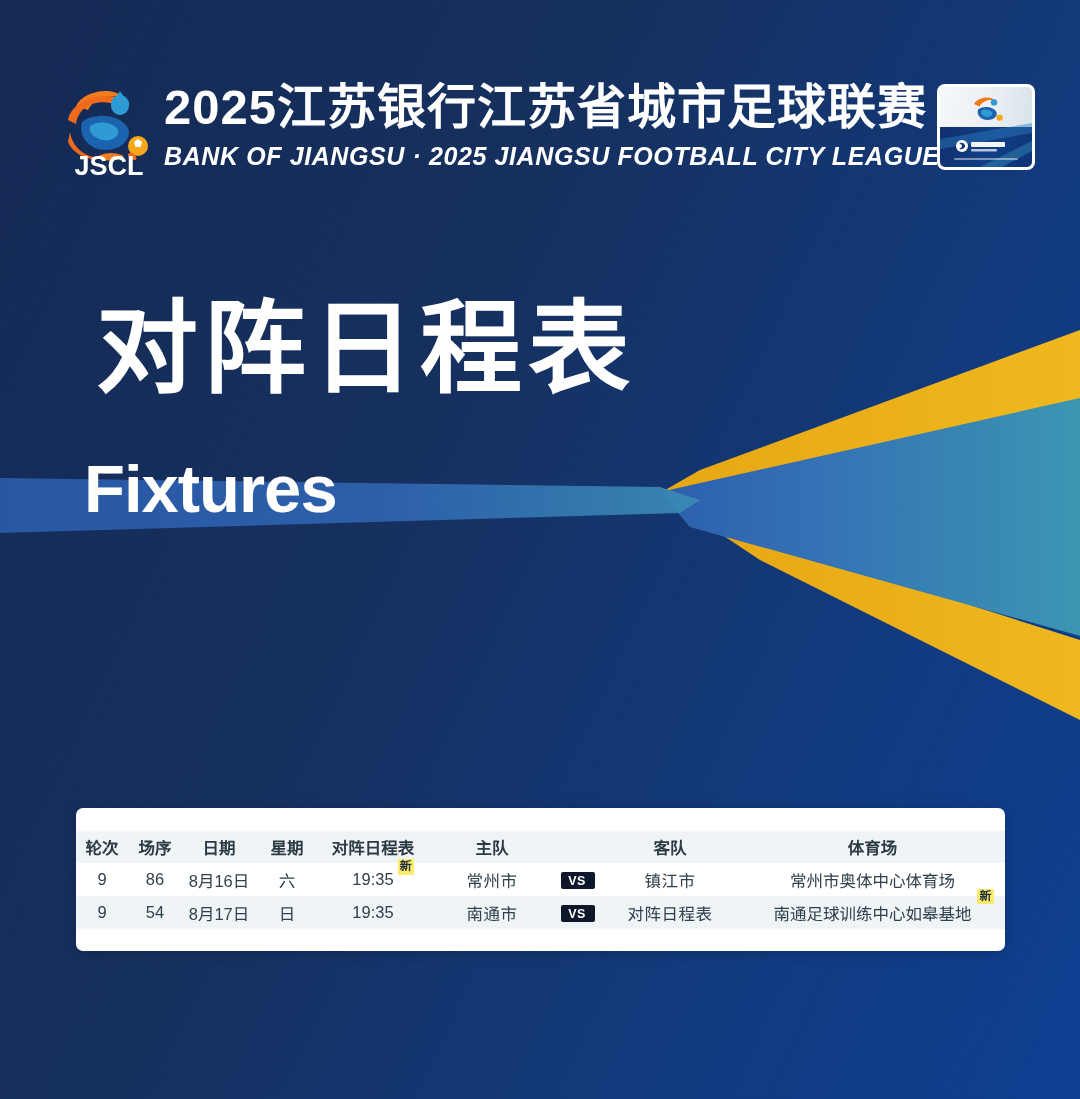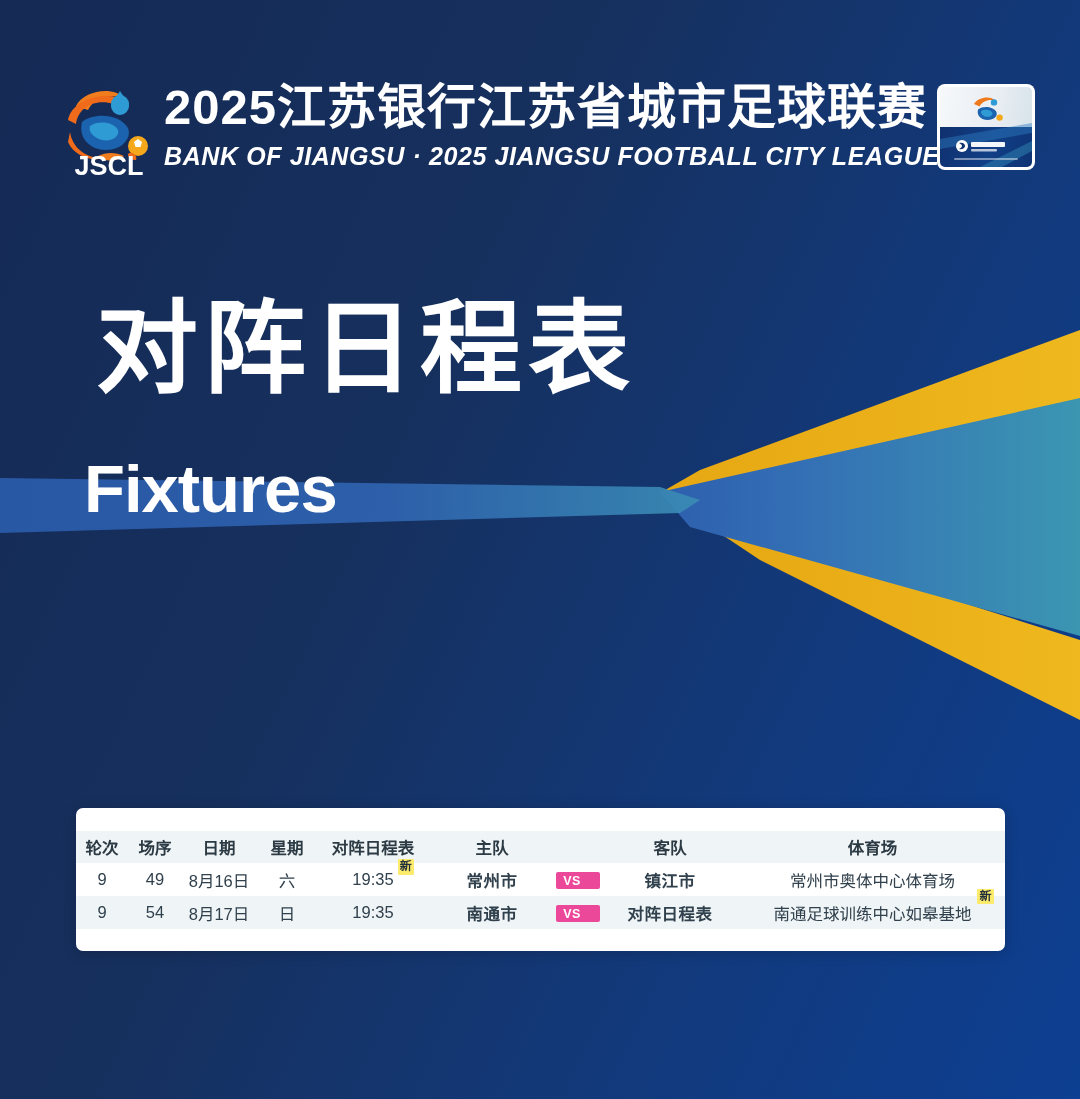--- a/index.html
+++ b/index.html
@@ -195,34 +195,34 @@
   .col-seq     { width: 54px; }
   .col-date    { width: 74px; }
   .col-weekday { width: 62px; }
   .col-time    { width: 110px; }
   .col-home    { width: 128px; }
   .col-vs      { width: 44px; }
   .col-away    { width: 140px; }
   .col-venue   { width: 265px; }
 
   .team-name {
-    font-weight: bold;
+    font-weight: normal;
     font-size: 18.5px;
     color: #131c24;
     letter-spacing: 0.5px;
   }
 
   .vs-badge {
     display: inline-block;
-    background: #ec4899;
+    background: #0f172a;
     color: #ffffff;
     font-size: 12.5px;
     font-weight: bold;
     letter-spacing: 0.5px;
-    padding: 3px 19px 2px 7px;
+    padding: 3px 9px 2px 7px;
     border-radius: 2px;
     line-height: 1;
     vertical-align: middle;
   }
 
   .cell-wrap {
     position: relative;
     display: inline-block;
   }
 
@@ -358,21 +358,21 @@
           <th>主队</th>
           <th></th>
           <th>客队</th>
           <th>体育场</th>
         </tr>
       </thead>
       <tbody>
 
         <tr class="plain">
           <td>9</td>
-          <td>49</td>
+          <td>86</td>
           <td>8月16日</td>
           <td>六</td>
           <td>
             <span class="cell-wrap">
               <span>19:35</span>
               <span class="new-badge">新</span>
             </span>
           </td>
           <td class="team-name">常州市</td>
           <td>

